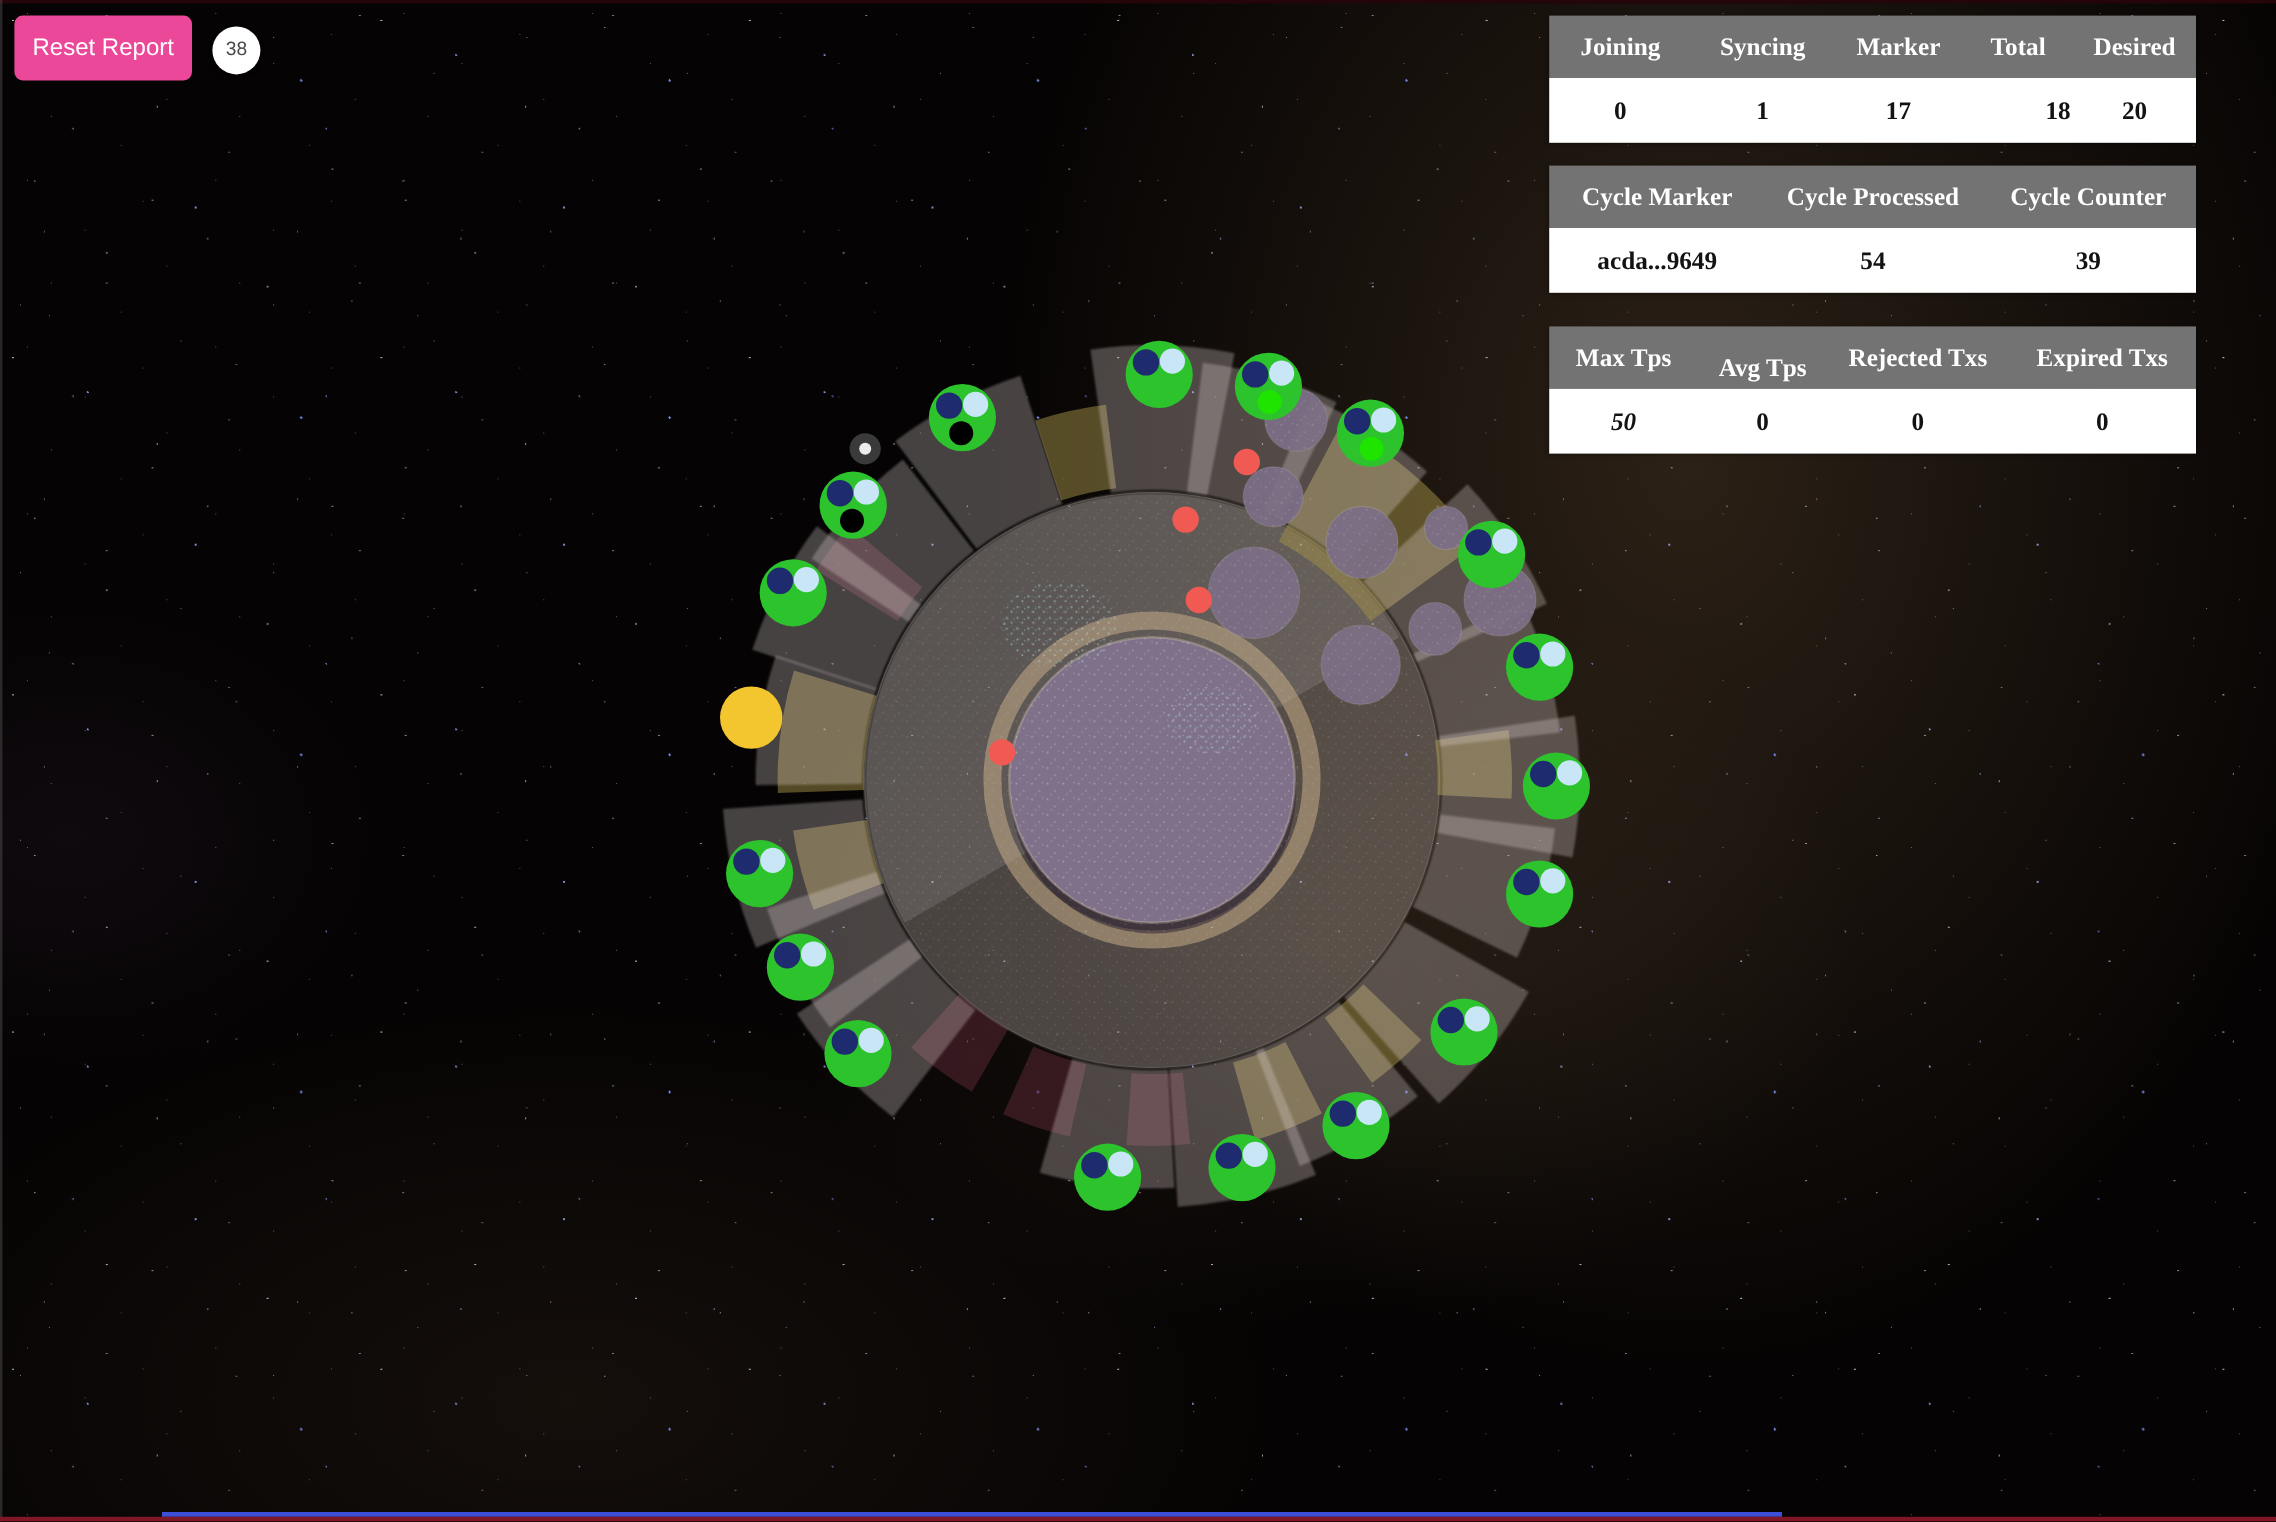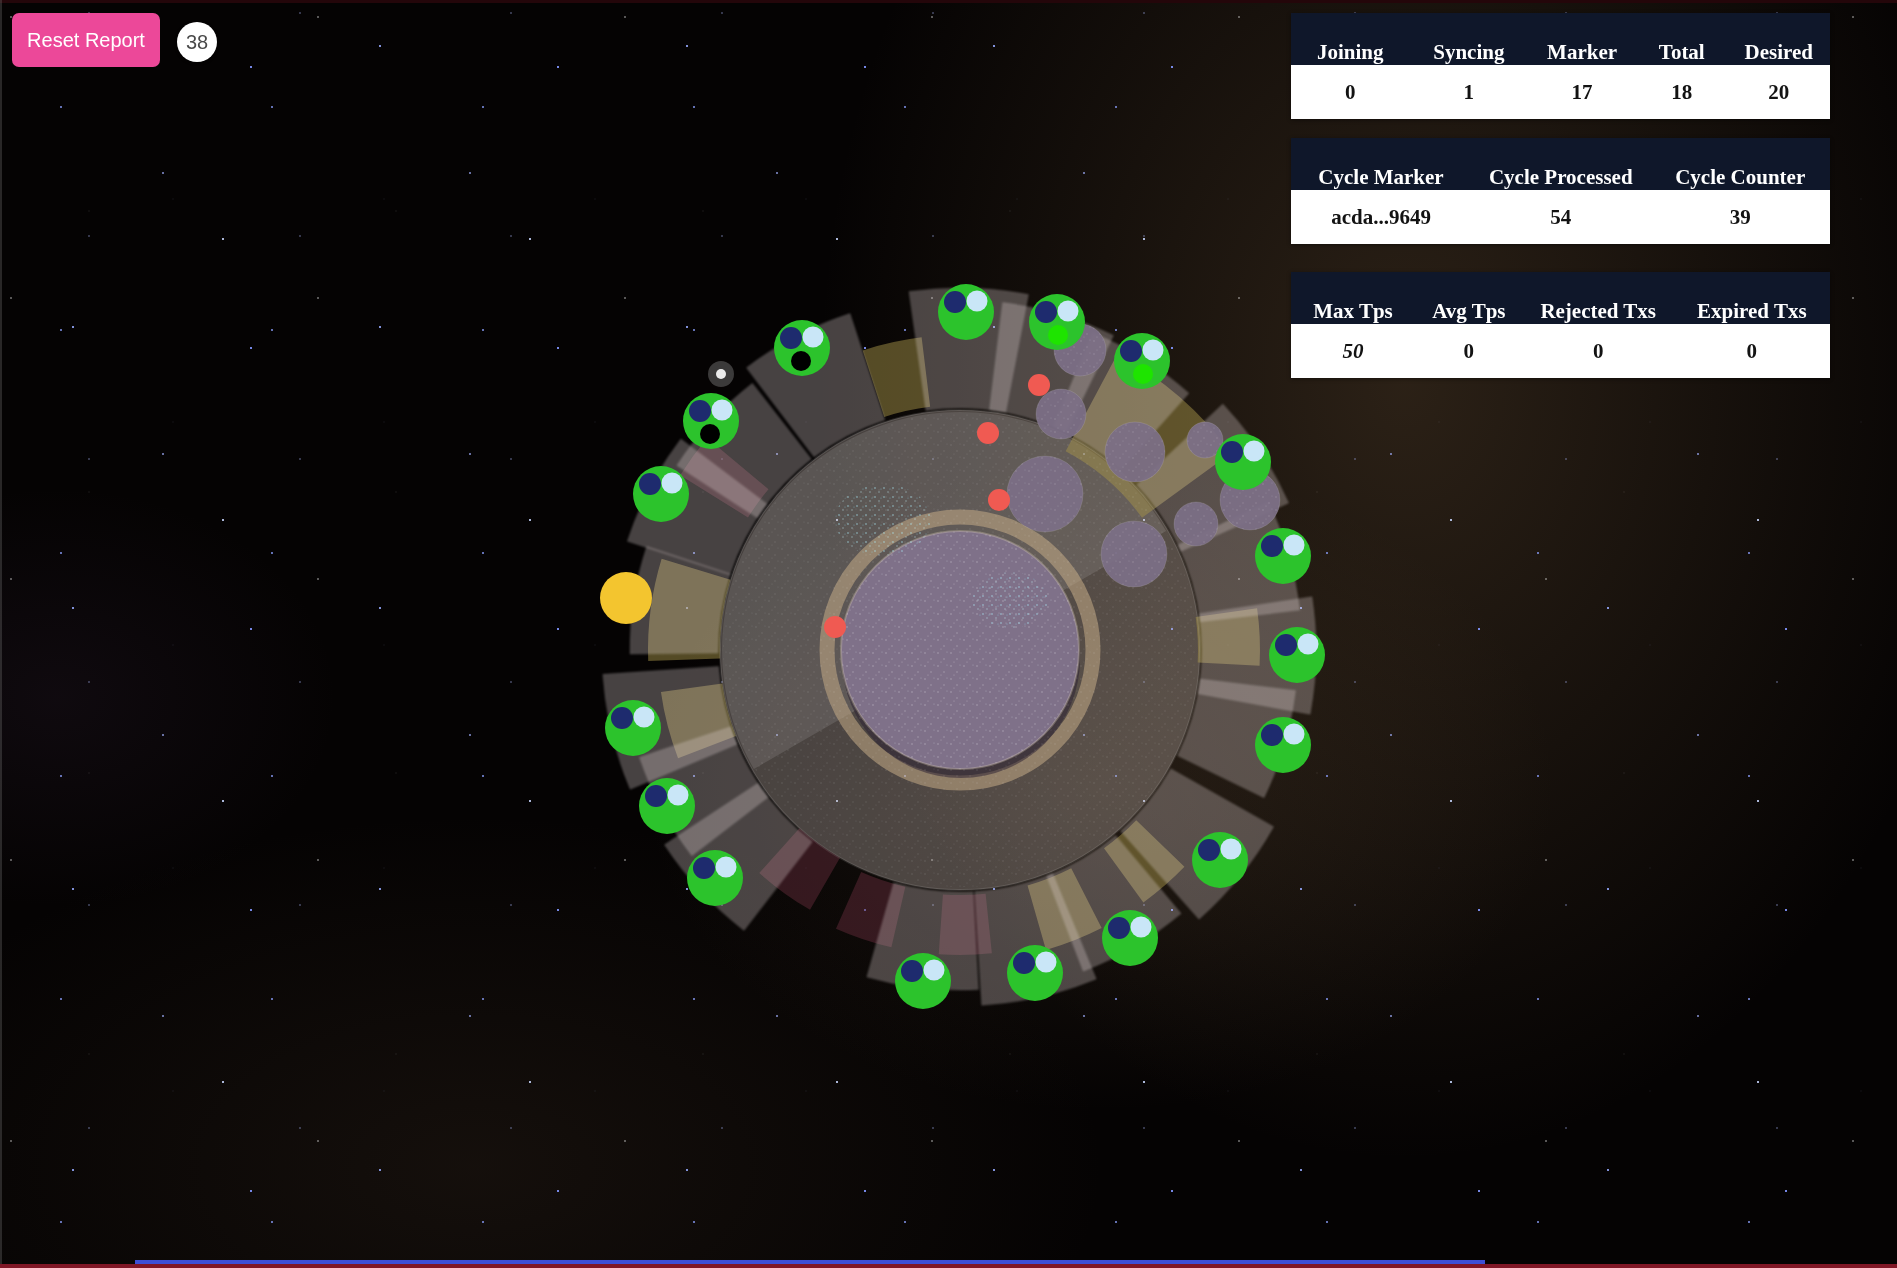--- a/index.html
+++ b/index.html
@@ -62,32 +62,32 @@
   .bottom-blue-bar{position:absolute;height:4px;bottom:4px;background:#3d4fd6;}
 
   
   .reset-btn{
     position:absolute;left:12px;top:13px;width:148px;height:54px;
     background:#ec4899;color:#fff;border:none;border-radius:7px;
     font-family:"Liberation Sans",sans-serif;font-size:20px;cursor:pointer;
   }
   .count-badge{
     position:absolute;left:177px;top:22px;width:40px;height:40px;border-radius:50%;
-    background:#fff;color:#4a4a4a;font-size:20px;
+    background:#fff;color:#4a4a4a;font-size:16px;
     display:flex;align-items:center;justify-content:center;
     box-shadow:0 1px 3px rgba(0,0,0,.5);
   }
 
   
   .stat-table{
     position:absolute;left:1291px;width:539px;
     font-family:"Liberation Serif",serif;font-weight:bold;text-align:center;
     box-shadow:0 1px 4px rgba(0,0,0,.45);
   }
-  .stat-table .hdr-row{display:flex;background:#0f172a;color:#fff;height:52px;align-items:flex-end;font-size:21px;}
+  .stat-table .hdr-row{display:flex;background:#737373;color:#fff;height:52px;align-items:center;font-size:21px;}
   .stat-table .val-row{display:flex;background:#fff;color:#131313;height:54px;align-items:center;font-size:21px;}
   .stat-table .cell{flex:0 0 auto;padding:0 2px;box-sizing:border-box;}
 
   
   #viz{position:absolute;left:0;top:0;}
   .blur-soft{filter:blur(1.1px);}
 </style>
 </head>
 <body>
 
@@ -278,21 +278,21 @@
       <div class="cell" style="width: 22%;">Joining</div>
       <div class="cell" style="width: 22%;">Syncing</div>
       <div class="cell" style="width: 20%;">Marker</div>
       <div class="cell" style="width: 17%;">Total</div>
       <div class="cell" style="width: 19%;">Desired</div>
     </div>
     <div class="val-row">
       <div class="cell" style="width: 22%;">0</div>
       <div class="cell" style="width: 22%;">1</div>
       <div class="cell" style="width: 20%;">17</div>
-      <div class="cell" style="width: 17%;">18</div>
+      <div class="cell" style="width: 17%; text-align: right;">18</div>
       <div class="cell" style="width: 19%;">20</div>
     </div>
   </div>
 <div class="stat-table" style="top:138px">
     <div class="hdr-row">
       <div class="cell" style="width: 33.4%;">Cycle Marker</div>
       <div class="cell" style="width: 33.3%;">Cycle Processed</div>
       <div class="cell" style="width: 33.3%;">Cycle Counter</div>
     </div>
     <div class="val-row">

